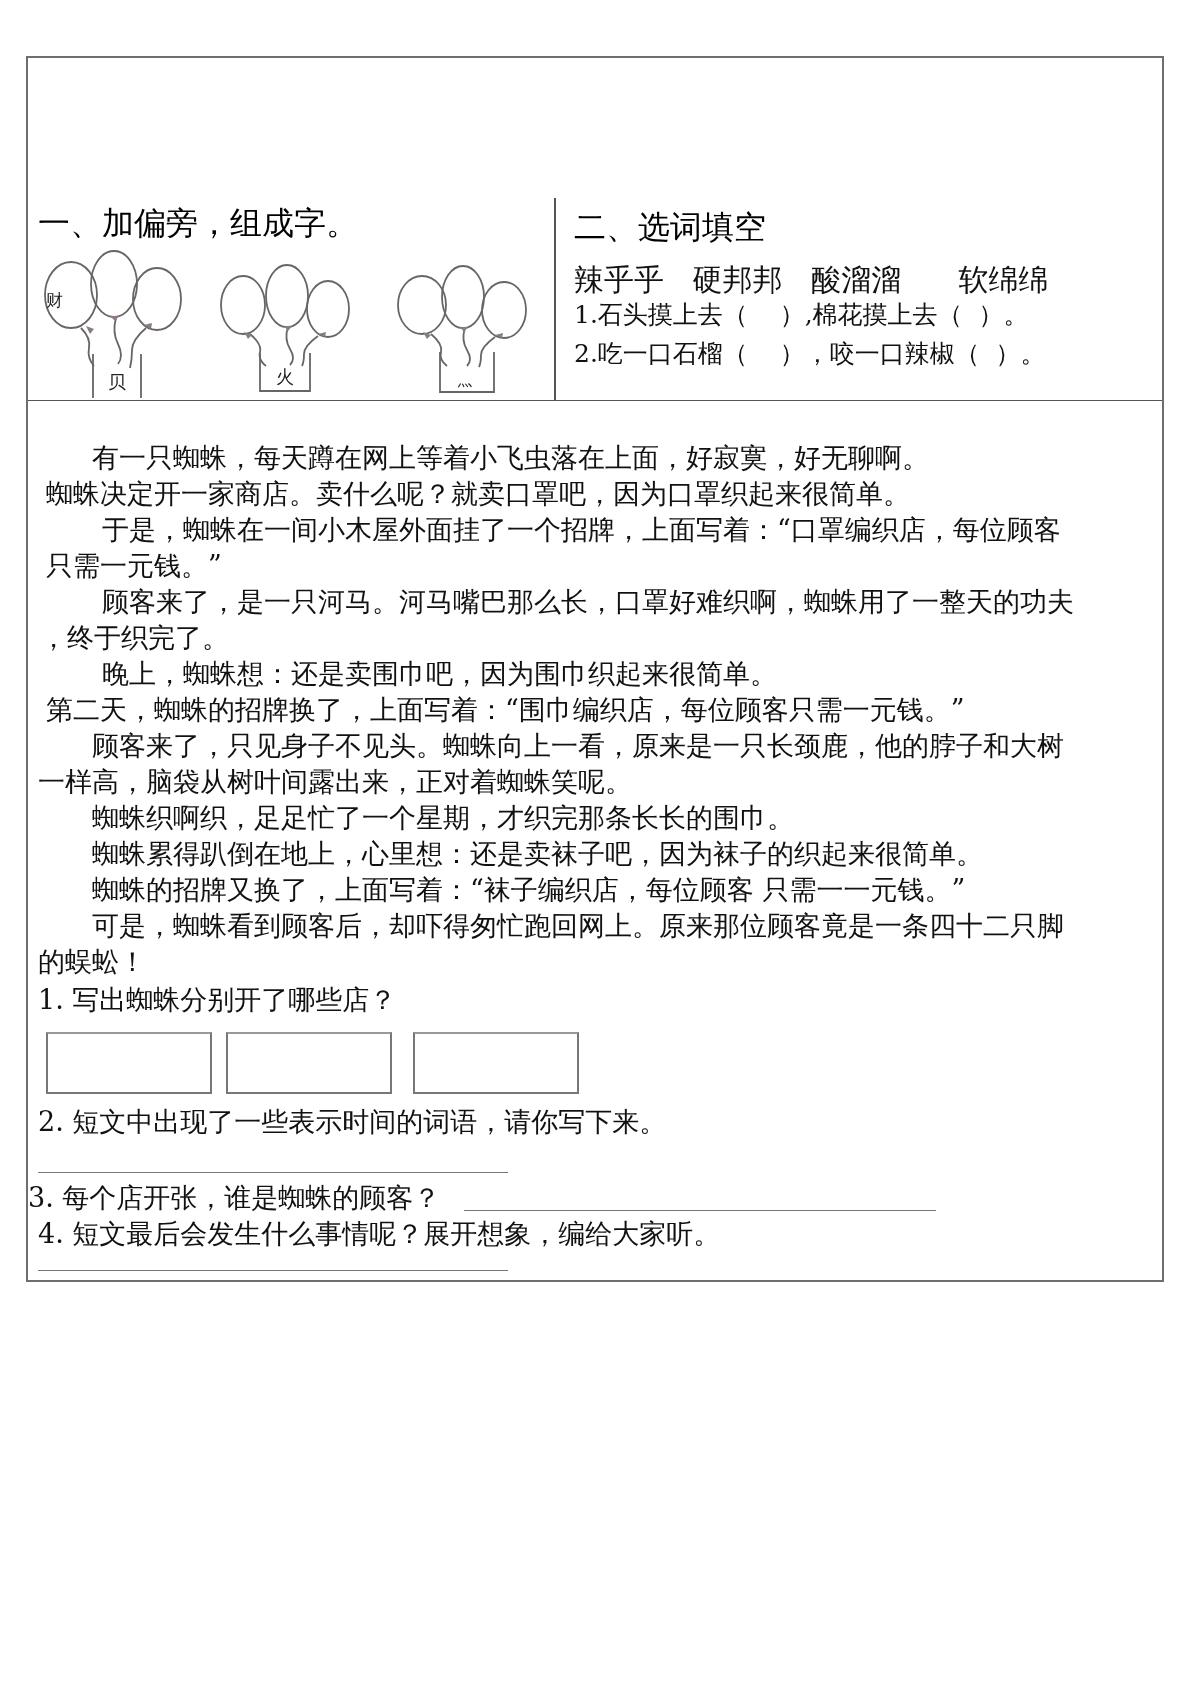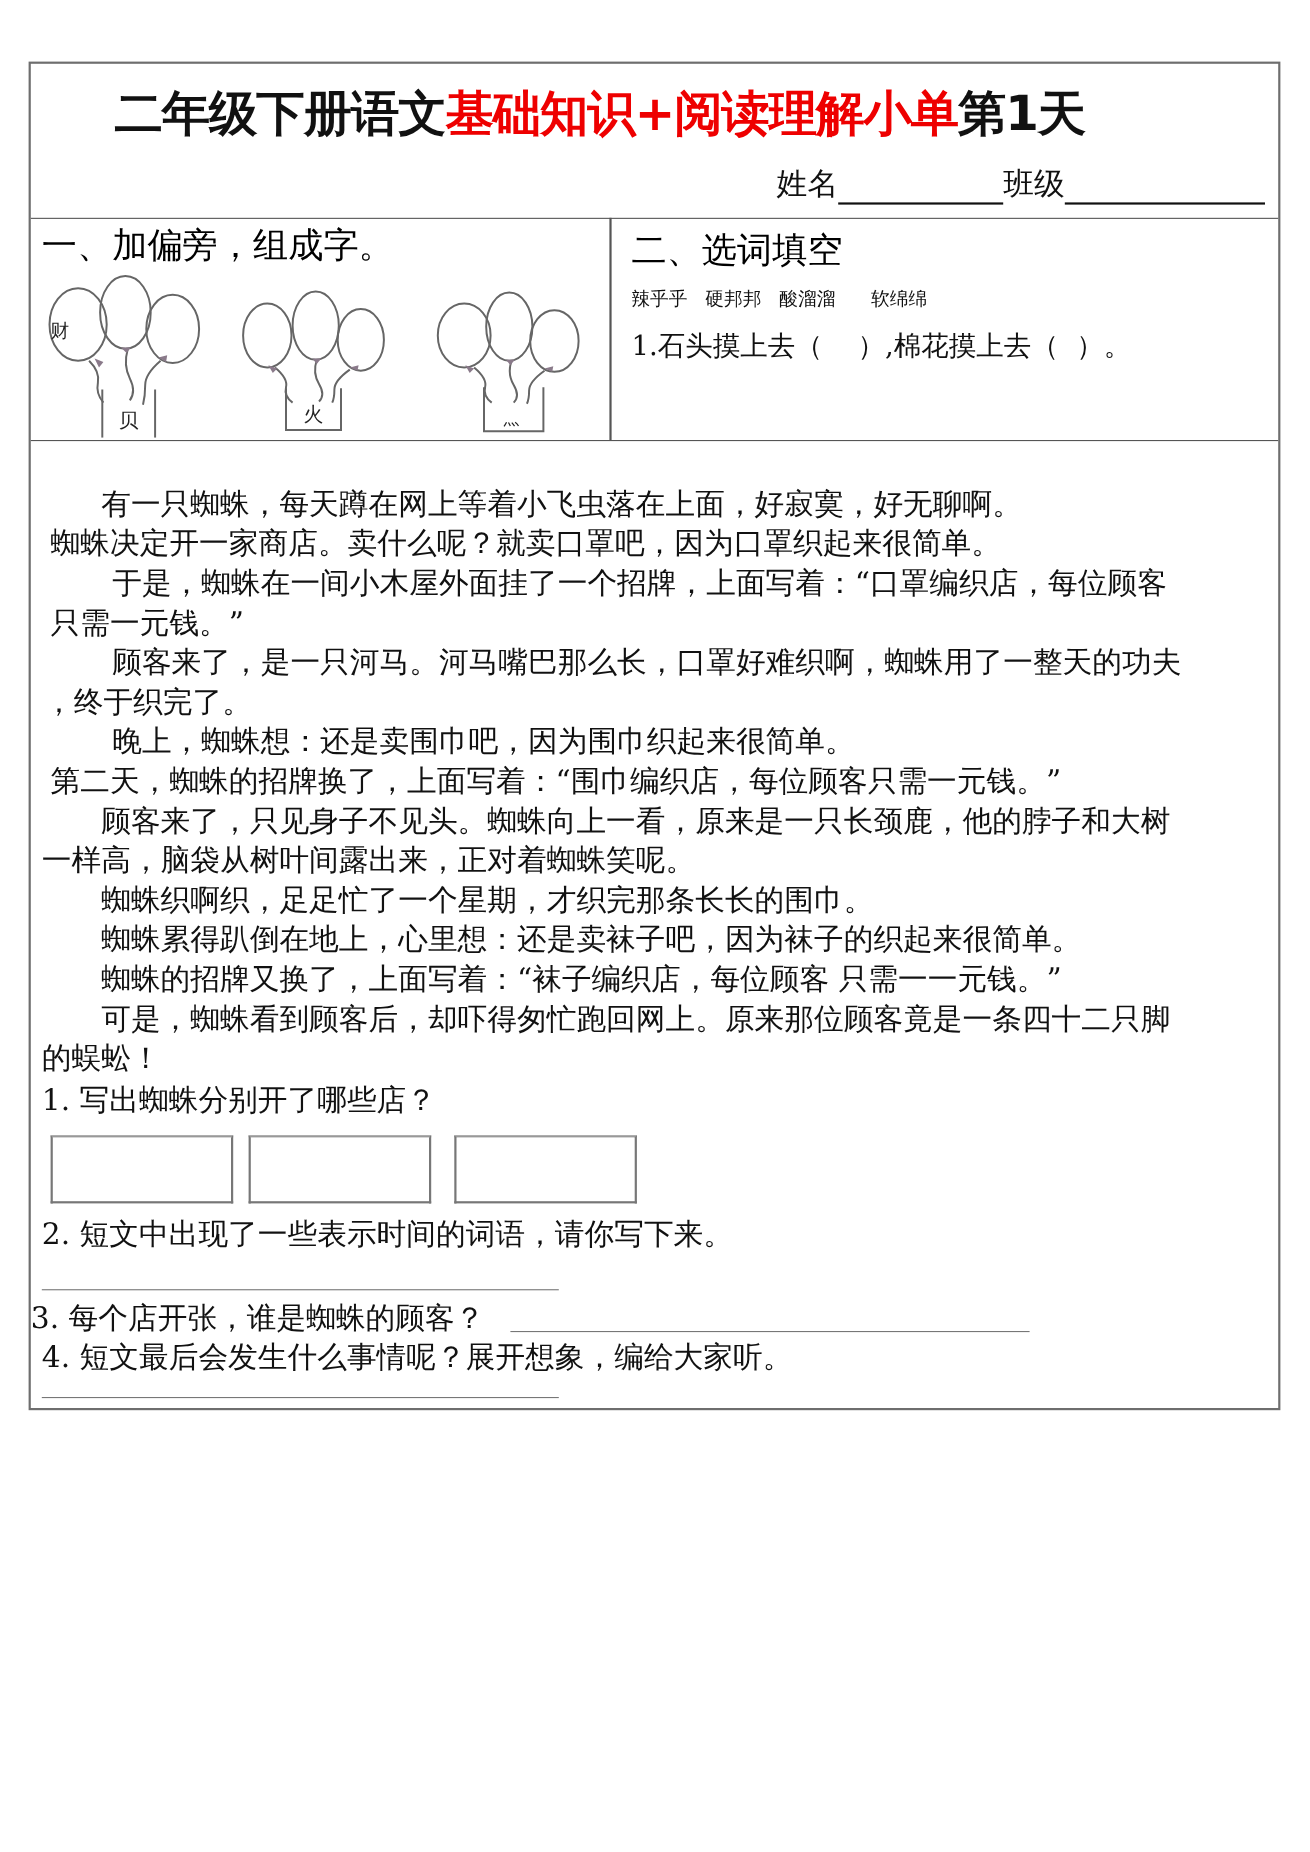--- a/index.html
+++ b/index.html
@@ -11,39 +11,31 @@
   .title { position:absolute; left:76px; top:16px; font-family:"DejaVu Sans","Liberation Sans",sans-serif;
            font-weight:bold; font-size:44px; letter-spacing:-1px; white-space:nowrap; }
   .title .red { color:#ee0000; }
   .namebar { position:absolute; right:12px; top:90px; font-size:28px; white-space:nowrap;
              font-family:"DejaVu Sans","Liberation Sans",sans-serif; font-weight:300; }
   .namebar .blank { display:inline-block; border-bottom:2px solid #111; vertical-align:bottom; height:30px; }
   .row2 { position:absolute; left:0; top:140px; width:100%; height:202px; border-bottom:1.5px solid #555; }
   .vdiv { position:absolute; left:526px; top:0; width:1.5px; height:202px; background:#555; }
   .sec-h { color:#000000; font-size:32px; font-family:"DejaVu Sans","Liberation Sans",sans-serif; position:absolute; white-space:nowrap; }
   .balloons { position:absolute; left:10px; top:50px; width:500px; height:150px; }
-  .words { position:absolute; left:546px; top:62px; font-size:17px; white-space:pre; }
+  .words { position:absolute; left:546px; top:62px; font-size:30px; white-space:pre; }
   .fill { position:absolute; left:546px; font-size:25px; white-space:pre;text-align:center; }
   .p { position:absolute; font-size:27px; white-space:nowrap; left:14px; }
   .qbox { position:absolute; top:974px; width:162px; height:58px; border:2px solid #777; border-top-color:#999; }
   .line { position:absolute; height:1px; background:#777; }
 </style>
 </head>
 <body>
 
 <div class="sheet">
 
-  <div class="hdr">
-    <div class="title">
-      <span>二年级下册语文</span><span class="red">基础知识+阅读理解小单</span><span>第1天</span>
-    </div>
-    <div class="namebar">
-      <span>姓名</span><span class="blank" style="width:150px"></span><span>班级</span><span class="blank" style="width:182px"></span>
-    </div>
-  </div>
 
   <div class="row2">
     <div class="sec-h" style="left:10px;top:4px">一、加偏旁，组成字。</div>
 
     <svg class="balloons" viewBox="0 0 500 150">
       <g fill="none" stroke="#666" stroke-width="1.8">
 
         <ellipse cx="33" cy="47" rx="26" ry="33"></ellipse>
           <ellipse cx="76" cy="36" rx="23" ry="33"></ellipse>
           <ellipse cx="119" cy="51" rx="24" ry="31"></ellipse>
@@ -83,20 +75,21 @@
       <text x="70" y="140" font-size="18" fill="#222">贝</text>
       <text x="238" y="135" font-size="18" fill="#222">火</text>
       <text x="420" y="138" font-size="14" fill="#222">灬</text>
     </svg>
 
     <div class="vdiv"></div>
 
     <div class="sec-h" style="left:546px;top:8px">二、选词填空</div>
     <div class="words"><span>辣乎乎</span>   <span>硬邦邦</span>   <span>酸溜溜</span>      <span>软绵绵</span></div>
     <div class="fill" style="top:100px">1.石头摸上去（    ）,棉花摸上去（  ）。</div>
+    <div class="fill" style="top:139px">2.吃一口石榴（    ），咬一口辣椒（  ）。</div>
   </div>
 
 
   <div>
     <div class="p" style="top:382px;left:64px">有一只蜘蛛，每天蹲在网上等着小飞虫落在上面，好寂寞，好无聊啊。</div>
     <div class="p" style="top:418px;left:18px">蜘蛛决定开一家商店。卖什么呢？就卖口罩吧，因为口罩织起来很简单。</div>
     <div class="p" style="top:454px;left:74px">于是，蜘蛛在一间小木屋外面挂了一个招牌，上面写着：“口罩编织店，每位顾客</div>
     <div class="p" style="top:490px;left:18px">只需一元钱。”</div>
     <div class="p" style="top:526px;left:74px">顾客来了，是一只河马。河马嘴巴那么长，口罩好难织啊，蜘蛛用了一整天的功夫</div>
     <div class="p" style="top:562px;left:12px">，终于织完了。</div>

